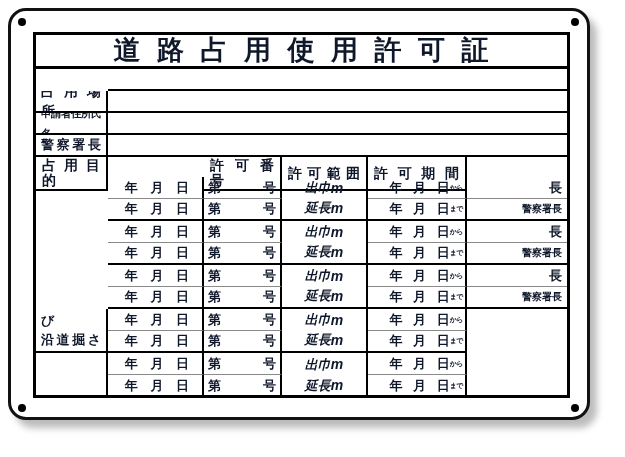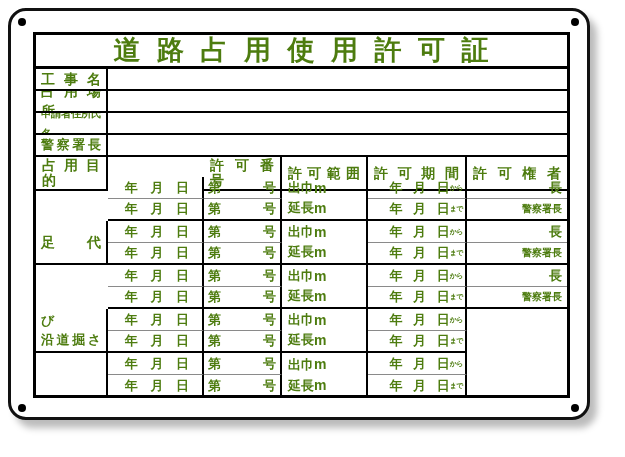--- a/index.html
+++ b/index.html
@@ -1,17 +1,17 @@
 <!DOCTYPE html>
 <html><head>
 <meta charset="utf-8">
 <style>
   html,body{margin:0;padding:0;background:#ffffff;}
   .stage{position:relative;width:625px;height:457px;background:#ffffff;overflow:hidden;
-         font-family:"Liberation Sans","DejaVu Sans",sans-serif;font-weight:700;color:#4d7c0f;}
+         font-family:"Liberation Sans","DejaVu Sans",sans-serif;font-weight:700;color:#0f172a;}
   .panel{position:absolute;left:8px;top:8px;width:582px;height:412px;background:#ffffff;
          border:3px solid #111;border-radius:18px;box-sizing:border-box;
          box-shadow:7px 8px 7px #bcbcbc;}
   .screw{position:absolute;width:8px;height:8px;border-radius:50%;background:#000;}
   .screw.tl{left:7px;top:7px;} .screw.tr{left:560px;top:7px;}
   .screw.bl{left:7px;top:393px;} .screw.br2{left:560px;top:393px;}
 
   .grid{position:absolute;left:22px;top:21px;width:537px;height:366px;box-sizing:border-box;
         border:3px solid #000;display:grid;
         grid-template-columns:72px 96px 78px 86px 99px 100px;
@@ -29,21 +29,21 @@
   .sz-small{font-size:10.5px;}
   .sz-small .jus{letter-spacing:-0.5px;}
   .sz-mid{font-size:13px;}
   .head{font-size:14px;padding:16px 6px;}
   .purpose{font-size:14px;padding:0 5px;}
   .purpose.two{font-size:13px;}
   .purpose .jus{line-height:19px;}
 
   .date{justify-content:flex-end;padding-right:13px;word-spacing:9px;white-space:pre;}
   .num{justify-content:space-between;padding:0 4px;}
-  .scope{flex-direction:column;align-items:flex-start;justify-content:center;padding:1px;}
+  .scope{flex-direction:column;align-items:center;justify-content:center;padding:1px;font-style:italic;}
   .scope-line{flex:1;display:flex;justify-content:space-between;align-items:center;padding:0 5px;}
   .unit{font-size:14px;}
   .period{justify-content:flex-end;align-items:center;padding-right:2px;white-space:pre;}
   .pdate{word-spacing:7px;}
   .psfx{font-size:7px;letter-spacing:-0.5px;}
   .auth{justify-content:flex-end;padding-right:5px;font-size:13px;}
   .auth.small{font-size:10px;}
 </style>
 </head>
 <body>
@@ -52,23 +52,20 @@
   <div class="panel">
     <div class="screw tl"></div>
     <div class="screw tr"></div>
     <div class="screw bl"></div>
     <div class="screw br2"></div>
 
     <div class="grid">
 
       <div class="cell title bb3" style="grid-area:1/1/2/7">道 路 占 用 使 用 許 可 証</div>
 
-      <div class="cell lab br bb2" style="grid-area:2/1">
-          <span class="jus">工 事 名</span>
-        </div>
       <div class="cell bb2" style="grid-area:2/2/3/7"></div>
       <div class="cell lab br bb2" style="grid-area:3/1">
           <span class="jus">占 用 場 所</span>
         </div>
       <div class="cell bb2" style="grid-area:3/2/4/7"></div>
       <div class="cell lab sz-small br bb2" style="grid-area:4/1">
           <span class="jus">申請者住所氏名</span>
         </div>
       <div class="cell bb2" style="grid-area:4/2/5/7"></div>
       <div class="cell lab sz-mid br bb2" style="grid-area:5/1">
@@ -81,27 +78,21 @@
         </div>
       <div class="cell head br bb2" style="grid-area:6/3">
           <span class="jus">許 可 番 号</span>
         </div>
       <div class="cell head br bb2" style="grid-area:6/5">
           <span class="jus">許 可 期 間</span>
         </div>
       <div class="cell head br bb2" style="grid-area:6/4">
           <span class="jus">許 可 範 囲</span>
         </div>
-      <div class="cell head bb2" style="grid-area:6/6">
-          <span class="jus">許 可 権 者</span>
-        </div>
-
-      <div class="cell purpose br bb2" style="grid-area:9/1/11/2">
-          <span class="jus">足 代</span>
-        </div>
+
       <div class="cell purpose two br bb2" style="grid-area:13/1/15/2">
           <span class="jus">道路および
 沿道掘さく</span>
         </div>
       <div class="cell purpose br" style="grid-area:15/1/17/2">
           <span class="jus"></span>
         </div>
 
       <div class="cell date br bb1" style="grid-area:7/2">年 月 日</div>
       <div class="cell date br bb2" style="grid-area:8/2">年 月 日</div>

